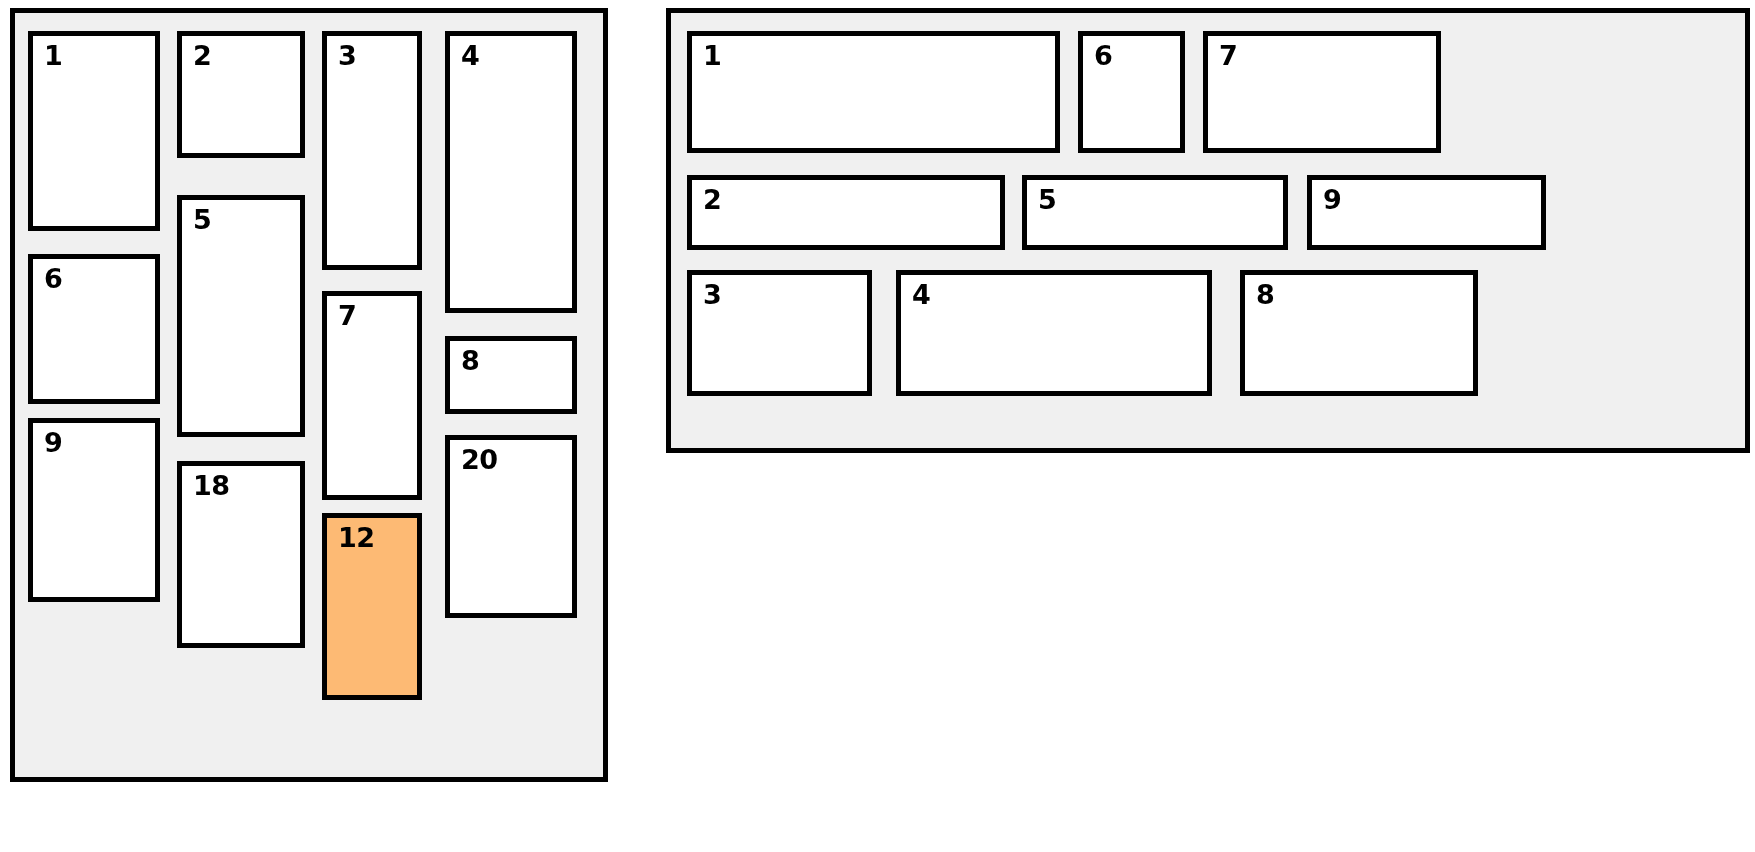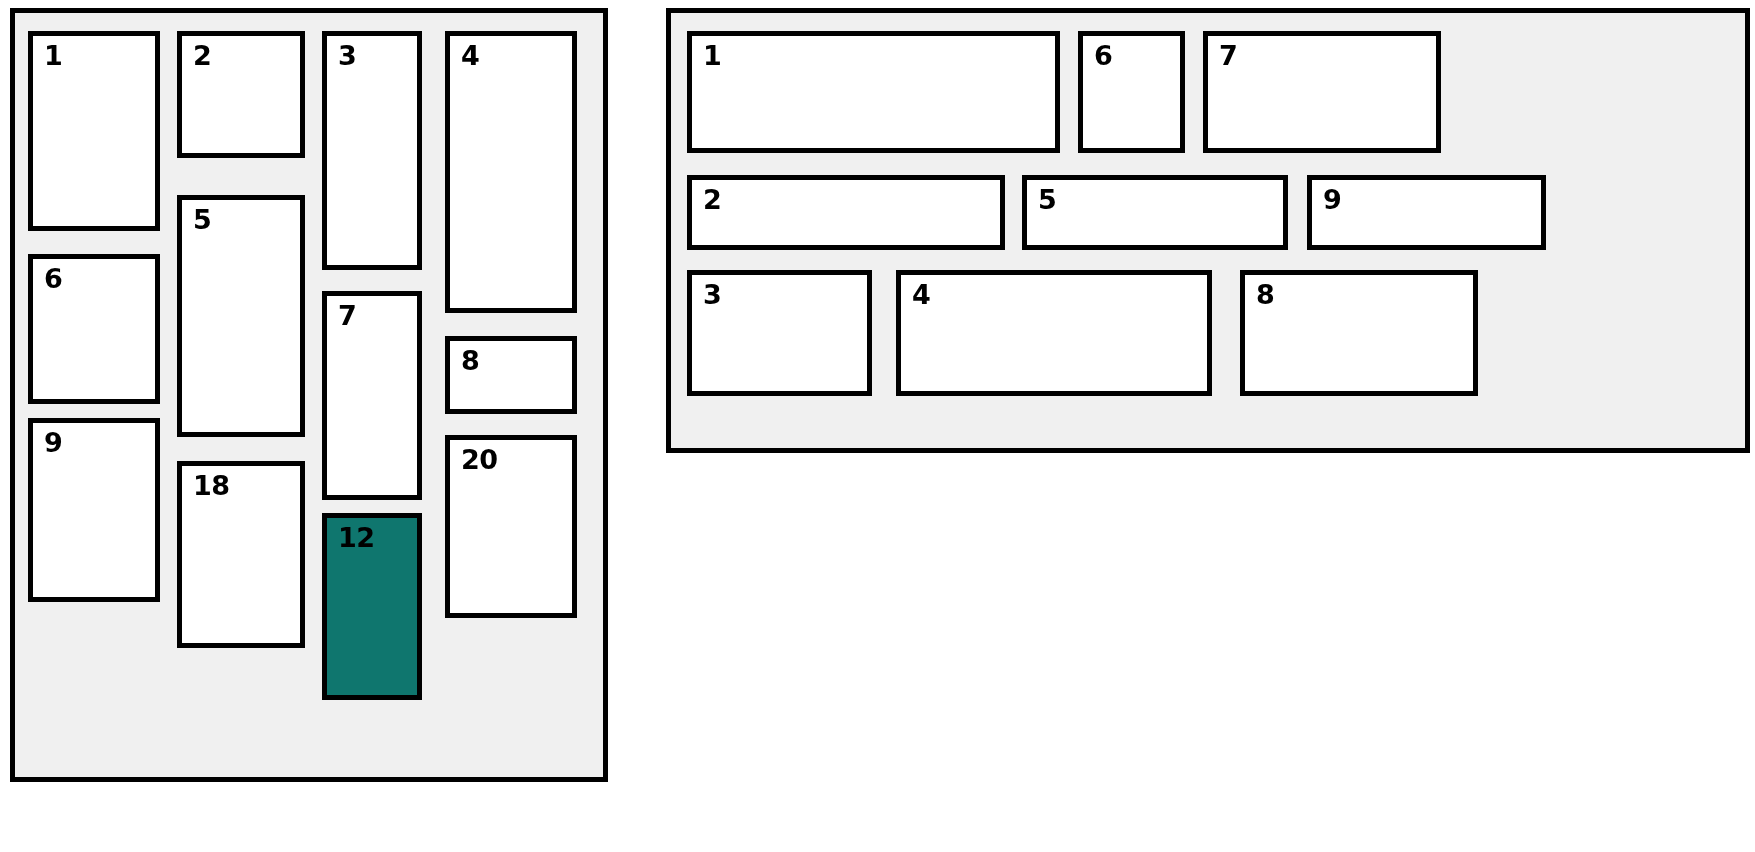--- a/index.html
+++ b/index.html
@@ -76,21 +76,21 @@
       </div>
       <div class="cell" style="left: 13px; top: 405px; width: 132px; height: 184px; background: rgb(255, 255, 255); border-width: 5px; border-color: rgb(0, 0, 0);">
         <span class="cell-label" style="color: rgb(0, 0, 0);">9</span>
       </div>
       <div class="cell" style="left: 430px; top: 422px; width: 132px; height: 183px; background: rgb(255, 255, 255); border-width: 5px; border-color: rgb(0, 0, 0);">
         <span class="cell-label" style="color: rgb(0, 0, 0);">20</span>
       </div>
       <div class="cell" style="left: 162px; top: 448px; width: 128px; height: 187px; background: rgb(255, 255, 255); border-width: 5px; border-color: rgb(0, 0, 0);">
         <span class="cell-label" style="color: rgb(0, 0, 0);">18</span>
       </div>
-      <div class="cell" style="left: 307px; top: 500px; width: 100px; height: 187px; background: #0f766e; border-width: 5px; border-color: rgb(0, 0, 0);">
+      <div class="cell" style="left: 307px; top: 500px; width: 100px; height: 187px; background: #fdba74; border-width: 5px; border-color: rgb(0, 0, 0);">
         <span class="cell-label" style="color: rgb(0, 0, 0);">12</span>
       </div>
     </div>
     <div class="panel" style="left: 666px; top: 8px; width: 1084px; height: 445px; background: rgb(240, 240, 240); border-width: 5px; border-color: rgb(0, 0, 0);">
       <div class="cell" style="left: 16px; top: 18px; width: 373px; height: 122px; background: rgb(255, 255, 255); border-width: 5px; border-color: rgb(0, 0, 0);">
         <span class="cell-label" style="color: rgb(0, 0, 0);">1</span>
       </div>
       <div class="cell" style="left: 407px; top: 18px; width: 107px; height: 122px; background: rgb(255, 255, 255); border-width: 5px; border-color: rgb(0, 0, 0);">
         <span class="cell-label" style="color: rgb(0, 0, 0);">6</span>
       </div>

